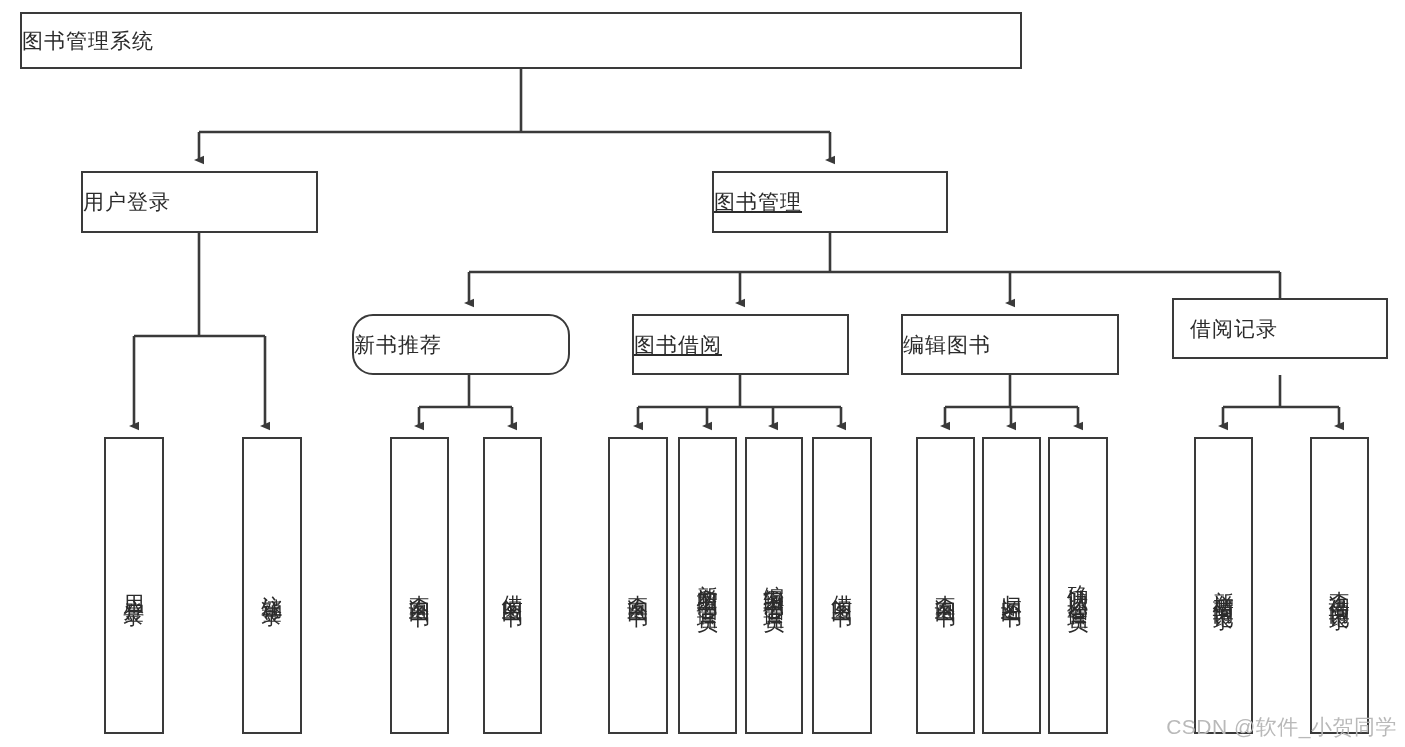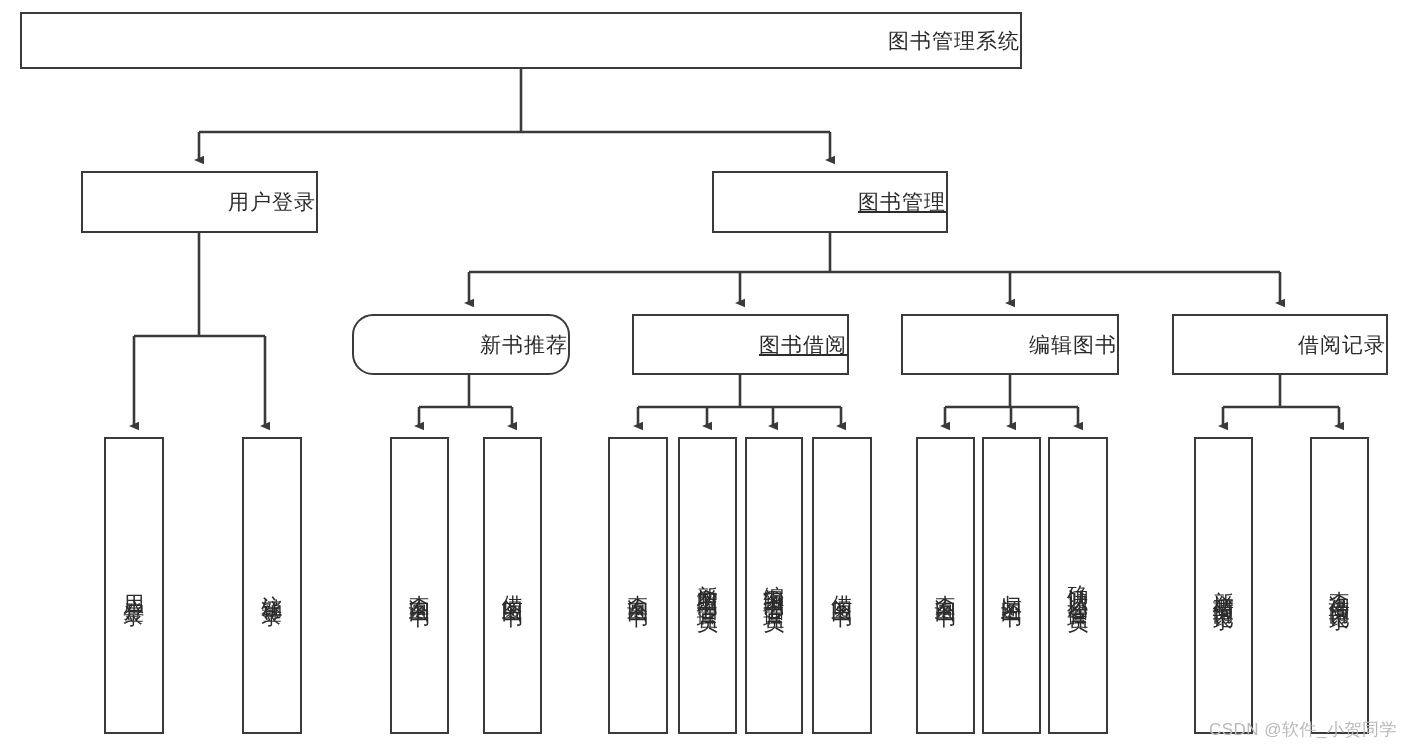--- a/index.html
+++ b/index.html
@@ -13,21 +13,21 @@
   #diagram-root{position:absolute;left:0;top:0;width:1405px;height:747px;}
   svg.edges{position:absolute;left:0;top:0;width:1405px;height:747px;pointer-events:none;}
 
   .node{
     position:absolute;
     box-sizing:border-box;
     background:#ffffff;
     border:2.5px solid #3a3a3a;
     display:flex;
     align-items:center;
-    justify-content:flex-end;
+    justify-content:flex-start;
     color:#2b2b2b;
   }
   .node.level0{font-size:21px;}
   .node.level1{font-size:21px;}
   .node.level2{font-size:21px;}
 
   .node.leaf{
     align-items:center;
     justify-content:center;
     padding:4px 2px;
@@ -45,21 +45,21 @@
   .hlabel{
     font-size:21px;
     letter-spacing:1px;
     color:#2b2b2b;
     white-space:nowrap;
   }
   #watermark{
     position:absolute;
     right:8px;
     bottom:6px;
-    font-size:17px;
+    font-size:21px;
     color:#b9b9b9;
     letter-spacing:0.5px;
     white-space:nowrap;
     z-index:5;
   }
 </style>
 </head>
 <body>
 
 <div id="diagram-root">
@@ -127,21 +127,21 @@
 
   <div class="node level2" style="left:352px;top:314px;width:218px;height:61px;border-radius:21px;">
     <span class="hlabel">新书推荐</span>
   </div>
   <div class="node level2" style="left:632px;top:314px;width:217px;height:61px;text-decoration:underline;">
     <span class="hlabel">图书借阅</span>
   </div>
   <div class="node level2" style="left:901px;top:314px;width:218px;height:61px;">
     <span class="hlabel">编辑图书</span>
   </div>
-  <div class="node level2" style="left:1172px;top:314px;width:216px;height:61px;">
+  <div class="node level2" style="left:1172px;top:298px;width:216px;height:61px;padding-left:16px;">
     <span class="hlabel">借阅记录</span>
   </div>
 
   <div class="node leaf" style="left:104px;top:437px;width:60px;height:297px;">
     <span class="vlabel">用户登录</span>
   </div>
   <div class="node leaf" style="left:242px;top:437px;width:60px;height:297px;">
     <span class="vlabel">注销登录</span>
   </div>
 

